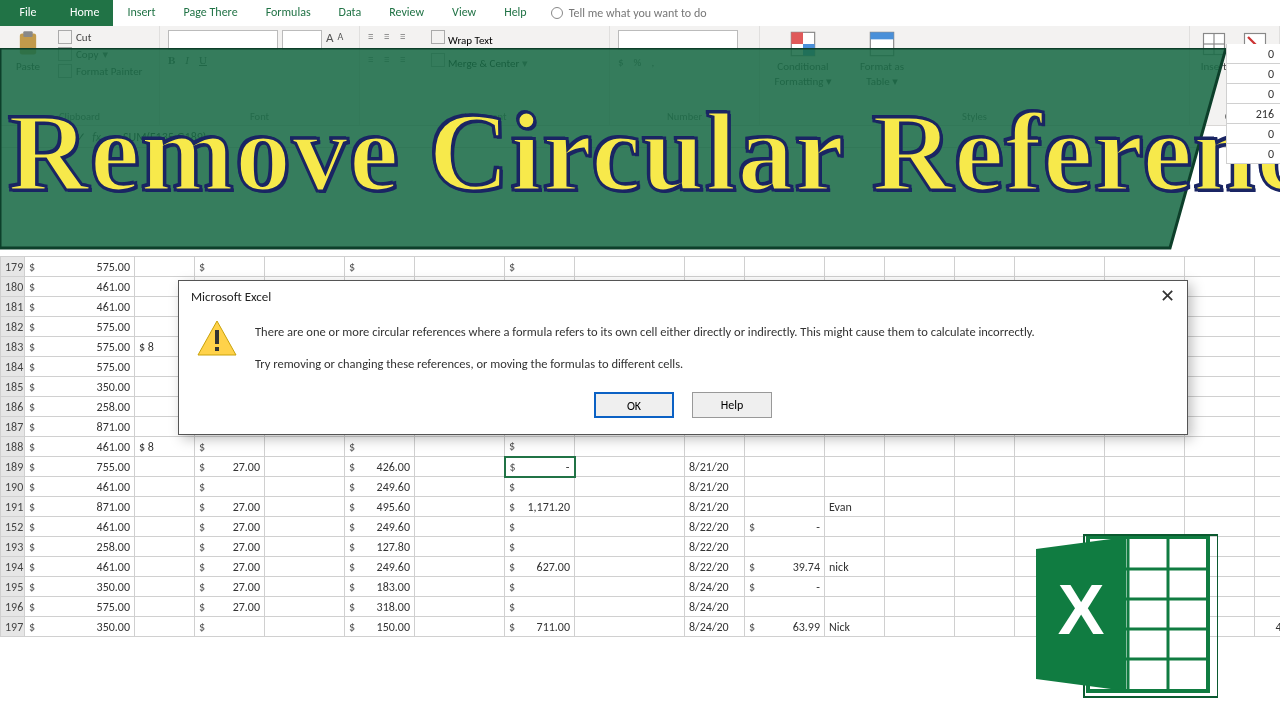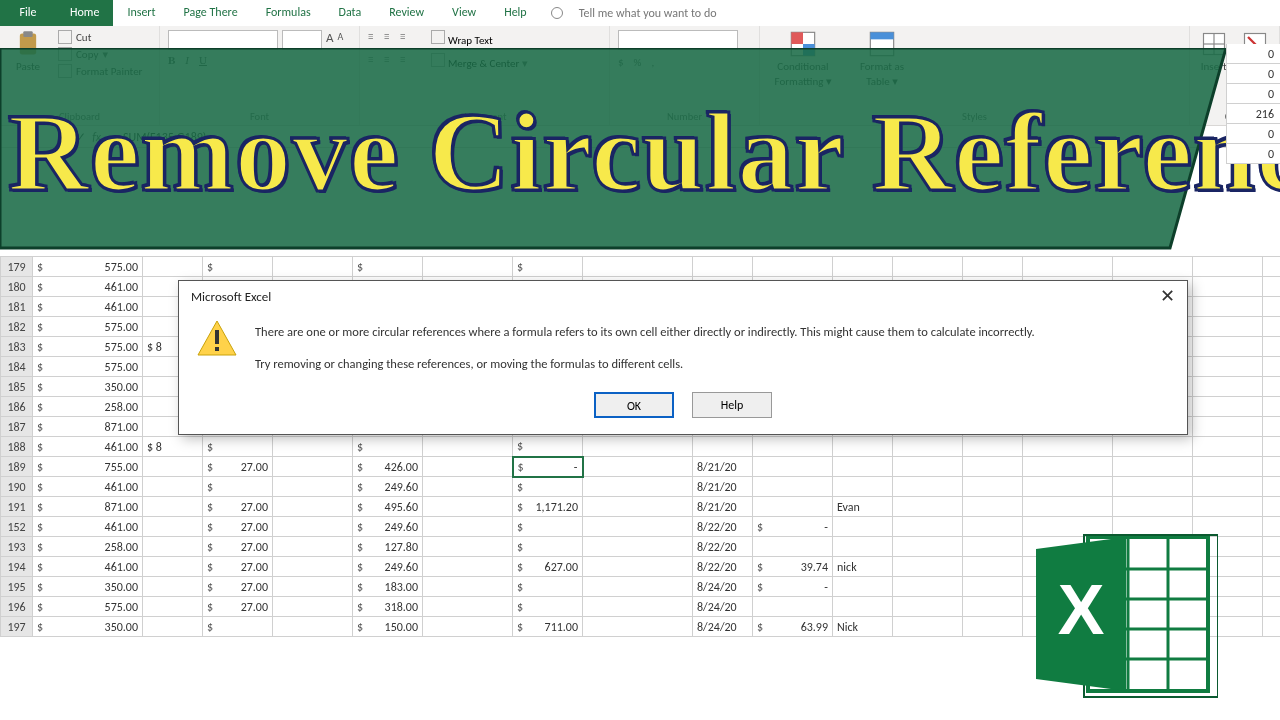--- a/index.html
+++ b/index.html
@@ -3,21 +3,21 @@
 <meta charset="utf-8">
 <style>
   * { margin: 0; padding: 0; box-sizing: border-box; }
   body { font-family: "Segoe UI", Calibri, sans-serif; font-size: 12px; width: 1280px; height: 720px; overflow: hidden; background: #fff; position: relative; }
 
   
   .ribbon-tabs { display: flex; height: 26px; background: #fff; font-size: 12px; }
   .ribbon-tabs .tab { padding: 5px 14px; color: #217346; cursor: pointer; }
   .ribbon-tabs .tab.active { background: #217346; color: #fff; }
   .ribbon-tabs .tab.file { background: #217346; color: #fff; width: 56px; text-align: center; }
-  .ribbon-tabs .tellme { color: #777; display: flex; align-items: center; gap: 16px; padding: 5px 10px; }
+  .ribbon-tabs .tellme { color: #777; display: flex; align-items: center; gap: 6px; padding: 5px 10px; }
   .ribbon-tabs .bulb { width: 12px; height: 12px; border: 1px solid #888; border-radius: 50%; display:inline-block; }
 
   .ribbon-bar { height: 100px; background: #f3f2f1; border-bottom: 1px solid #d9d7d5; display: flex; font-size: 11px; position: relative; }
   .rgroup { border-right: 1px solid #e0dfde; padding: 4px 8px 2px; display: flex; flex-direction: column; justify-content: space-between; }
   .rgroup .glabel { text-align: center; color: #666; font-size: 10.5px; padding-top: 2px; }
   .rgroup .gbody { display: flex; gap: 10px; align-items: flex-start; flex: 1; }
   .bigbtn { display: flex; flex-direction: column; align-items: center; width: 40px; gap: 2px; color: #444; }
   .bigbtn .ic { width: 28px; height: 28px; }
   .stackbtns { display: flex; flex-direction: column; gap: 3px; color: #444; font-size: 11px; }
   .stackbtns span { display: flex; align-items: center; gap: 4px; }
@@ -234,21 +234,21 @@
       <div>0</div>
       <div>216</div>
       <div>0</div>
       <div>0</div>
     </div>
 
   <div class="sheet">
     <table class="ss" id="ss">
         <tbody>
           <tr>
-            <td class="rowhdr" style="width: 32px;">179</td>
+            <td class="rowhdr" style="width: 24px;">179</td>
             <td class="money cur" style="width: 110px;">575.00</td>
             <td class="lft" style="width: 60px;"></td>
             <td class="money cur" style="width: 70px;"></td>
             <td style="width: 80px;"></td>
             <td class="money cur" style="width: 70px;"></td>
             <td style="width: 90px;"></td>
             <td class="money cur" style="width: 70px;"></td>
             <td style="width: 110px;"></td>
             <td class="lft" style="width: 60px;"></td>
             <td style="width: 80px;"></td>

